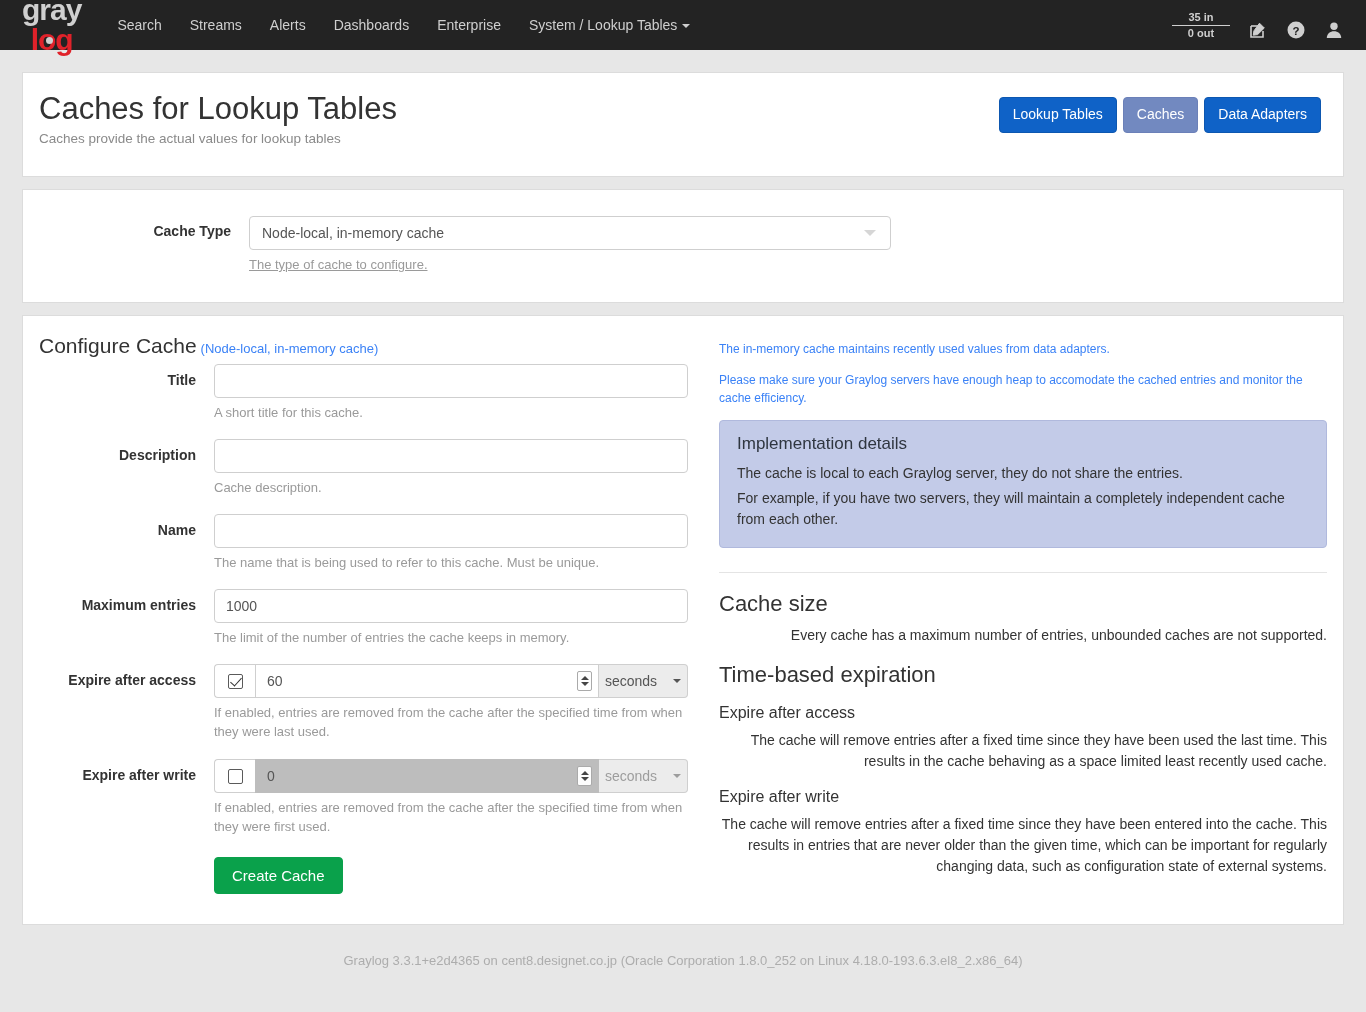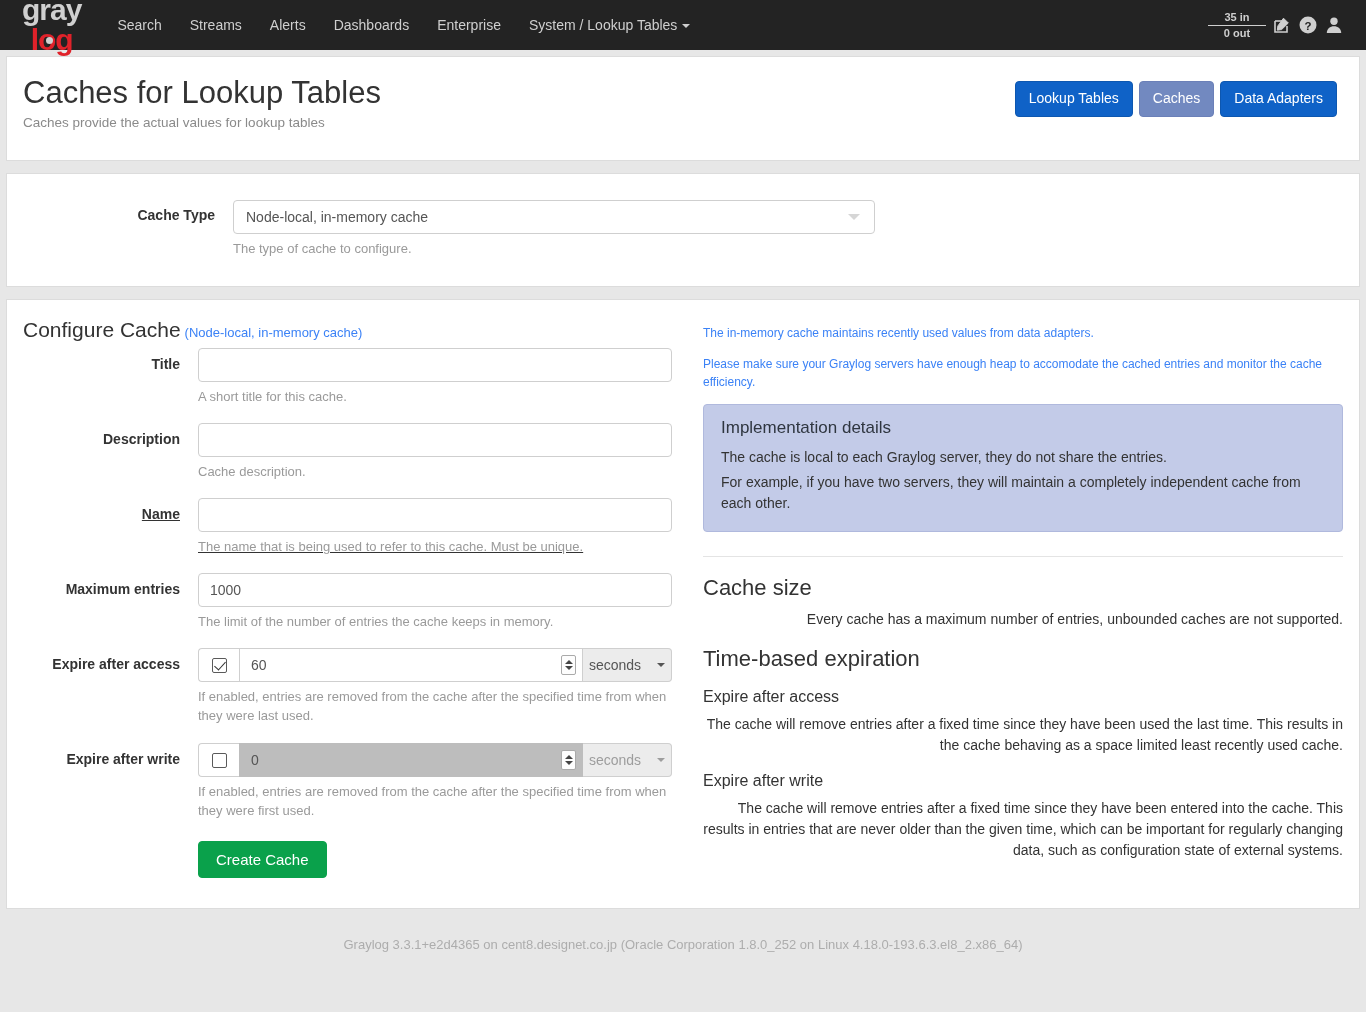--- a/index.html
+++ b/index.html
@@ -41,34 +41,34 @@
     cursor:pointer; white-space:nowrap;
   }
   .caret {
     display:inline-block; width:0; height:0;
     border-left:4px solid transparent;
     border-right:4px solid transparent;
     border-top:4px solid currentColor;
     margin-left:5px; vertical-align:middle;
   }
   .nav-right {
-    margin-left:auto; display:flex; align-items:center; gap:6px;
+    margin-left:auto; display:flex; align-items:flex-end; gap:18px;
     padding-right:6px;
   }
   .throughput {
     color:#cfcfcf; font-size:11px; line-height:1.15;
     text-align:center; min-width:58px; cursor:pointer;
   }
   .throughput .tline { padding:1px 4px; }
   .throughput .tin { border-bottom:1px solid #cfcfcf; }
   .throughput b { font-weight:700; }
   .nav-icon { color:#cfcfcf; cursor:pointer; display:flex; align-items:center; }
 
   
-  .page { padding:6px; }
+  .page { padding:22px; }
   .card {
     background:#fff; border:1px solid #dcdcdc;
     margin-bottom:12px;
   }
 
   
   .header-card {
     padding:18px 16px 22px 16px;
     display:flex; align-items:flex-start;
     min-height:105px;
@@ -108,21 +108,21 @@
     background:#fff; display:flex; align-items:center;
     padding:0 12px; color:#555; font-size:14px; cursor:pointer;
   }
   .select-caret {
     position:absolute; right:14px; top:50%; margin-top:-3px;
     width:0; height:0;
     border-left:6px solid transparent;
     border-right:6px solid transparent;
     border-top:6px solid #d6d6d6;
   }
-  .help-text { font-size:13px; color:#9a9a9a; margin-top:7px; }
+  .help-text { font-size:13px; color:#9a9a9a; margin-top:7px;text-decoration:underline; }
 
   
   .configure-card { padding:18px 16px 24px 16px; display:flex; }
   .col-left { width:660px; flex:0 0 660px; }
   .col-right { flex:1; padding-left:20px; padding-top:6px; }
 
   .section-title {
     font-size:21px; font-weight:400; color:#333;
     margin:0 0 6px 0;
   }
@@ -317,21 +317,21 @@
       </div>
 
       <div class="frow" style="margin-top:16px;">
         <div class="flabel">Description</div>
         <div class="fcontrol">
           <input class="inp" type="text" value="" style="">
           <div class="fhelp">Cache description.</div>
         </div>
       </div>
 
-      <div class="frow" style="margin-top:16px;text-decoration:underline;">
+      <div class="frow" style="margin-top:16px;">
         <div class="flabel">Name</div>
         <div class="fcontrol">
           <input class="inp" type="text" value="" style="">
           <div class="fhelp">The name that is being used to refer to this cache. Must be unique.</div>
         </div>
       </div>
 
       <div class="frow" style="margin-top:16px;">
         <div class="flabel">Maximum entries</div>
         <div class="fcontrol">

